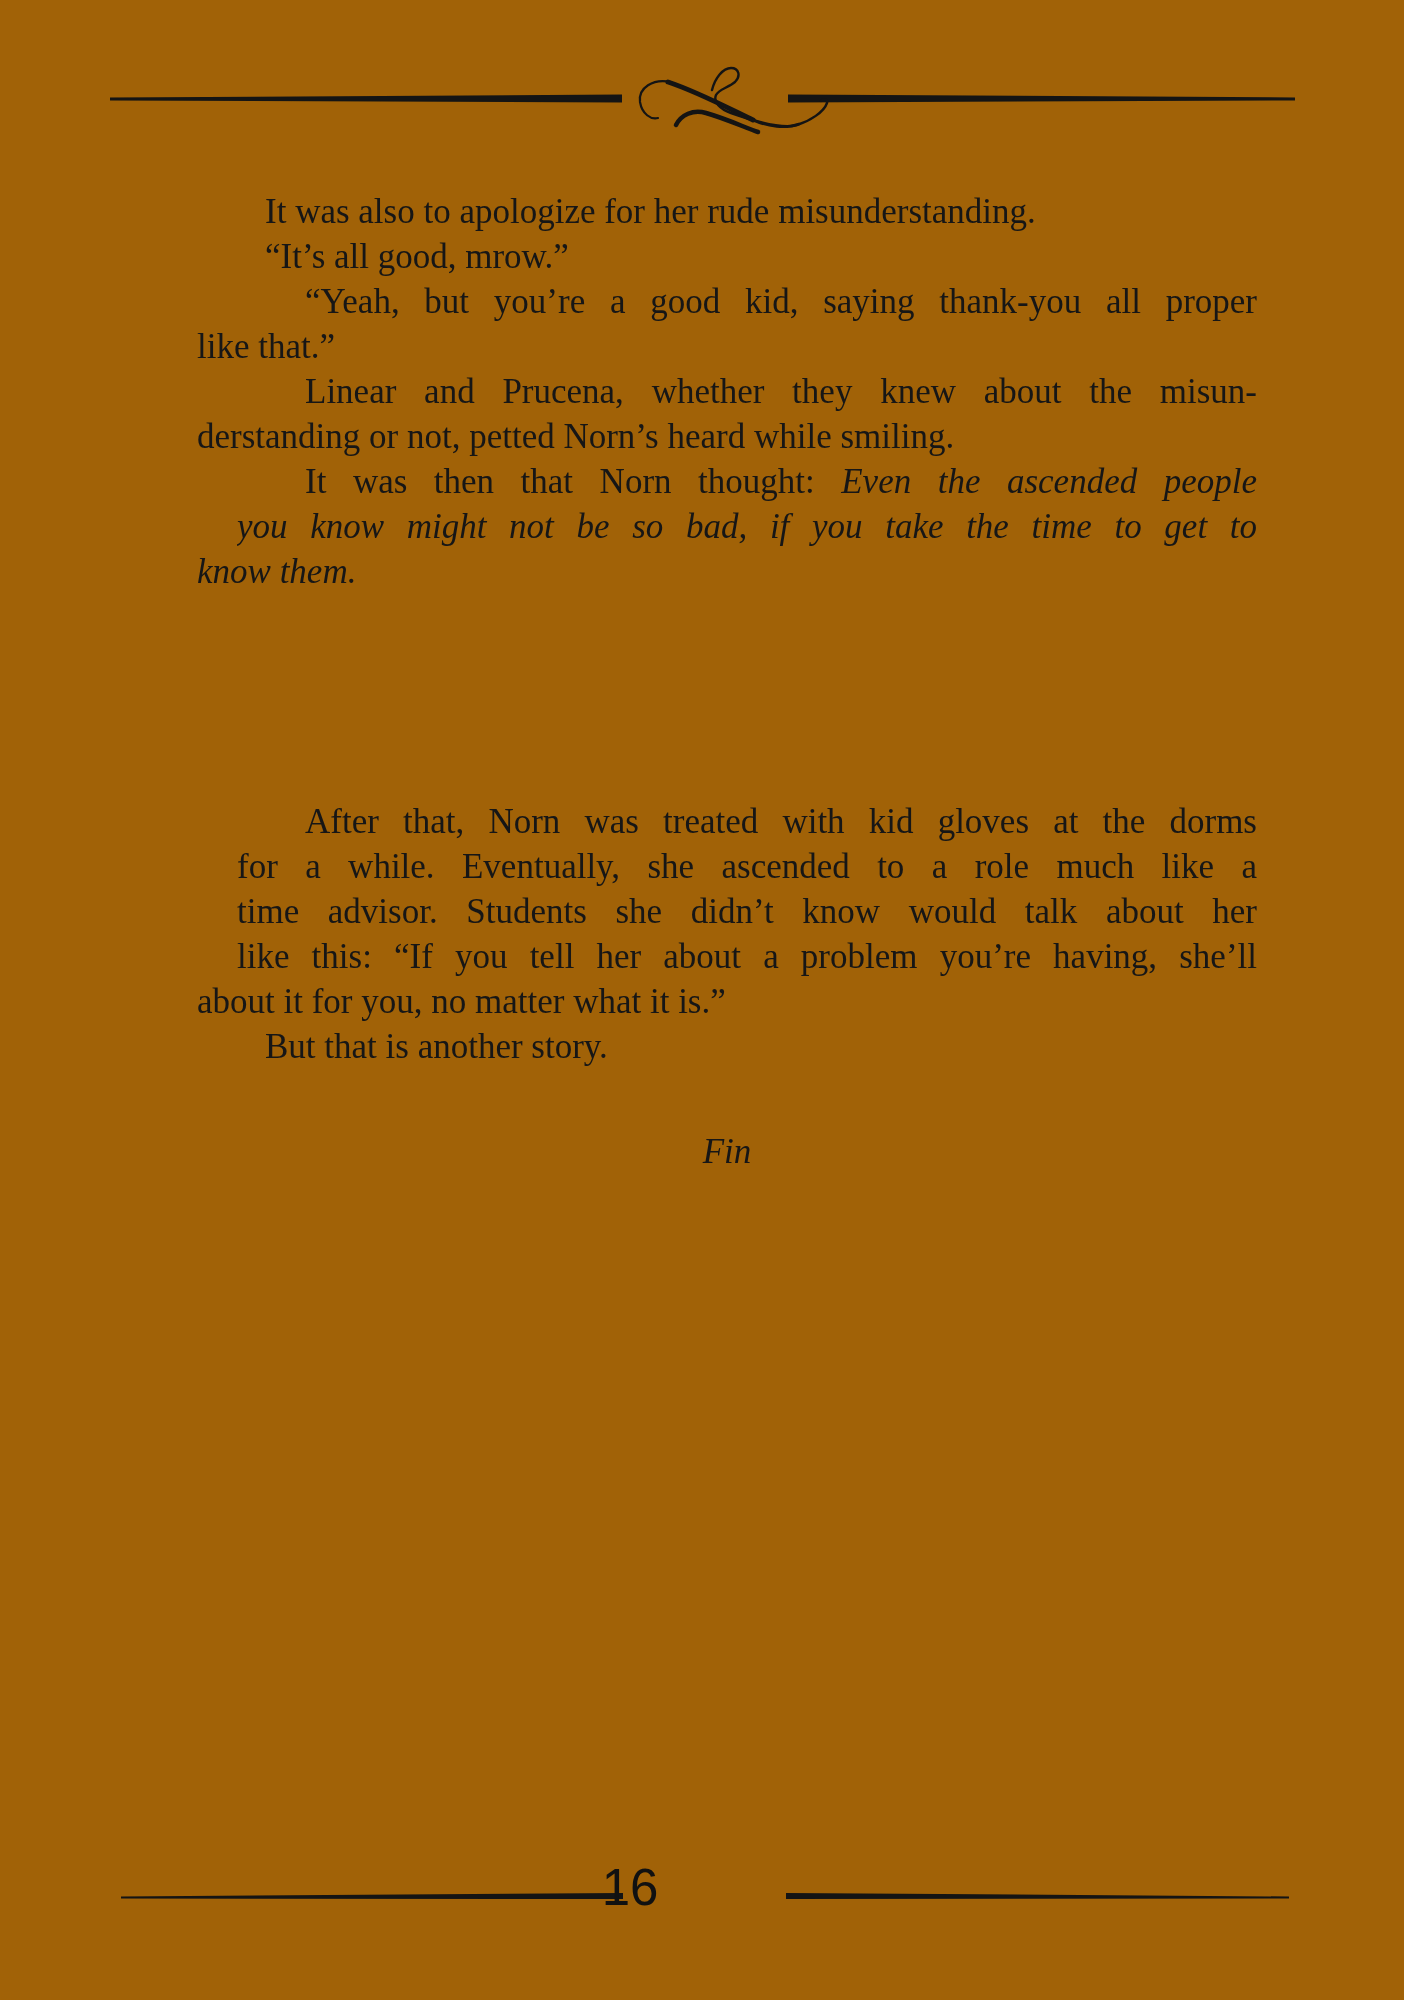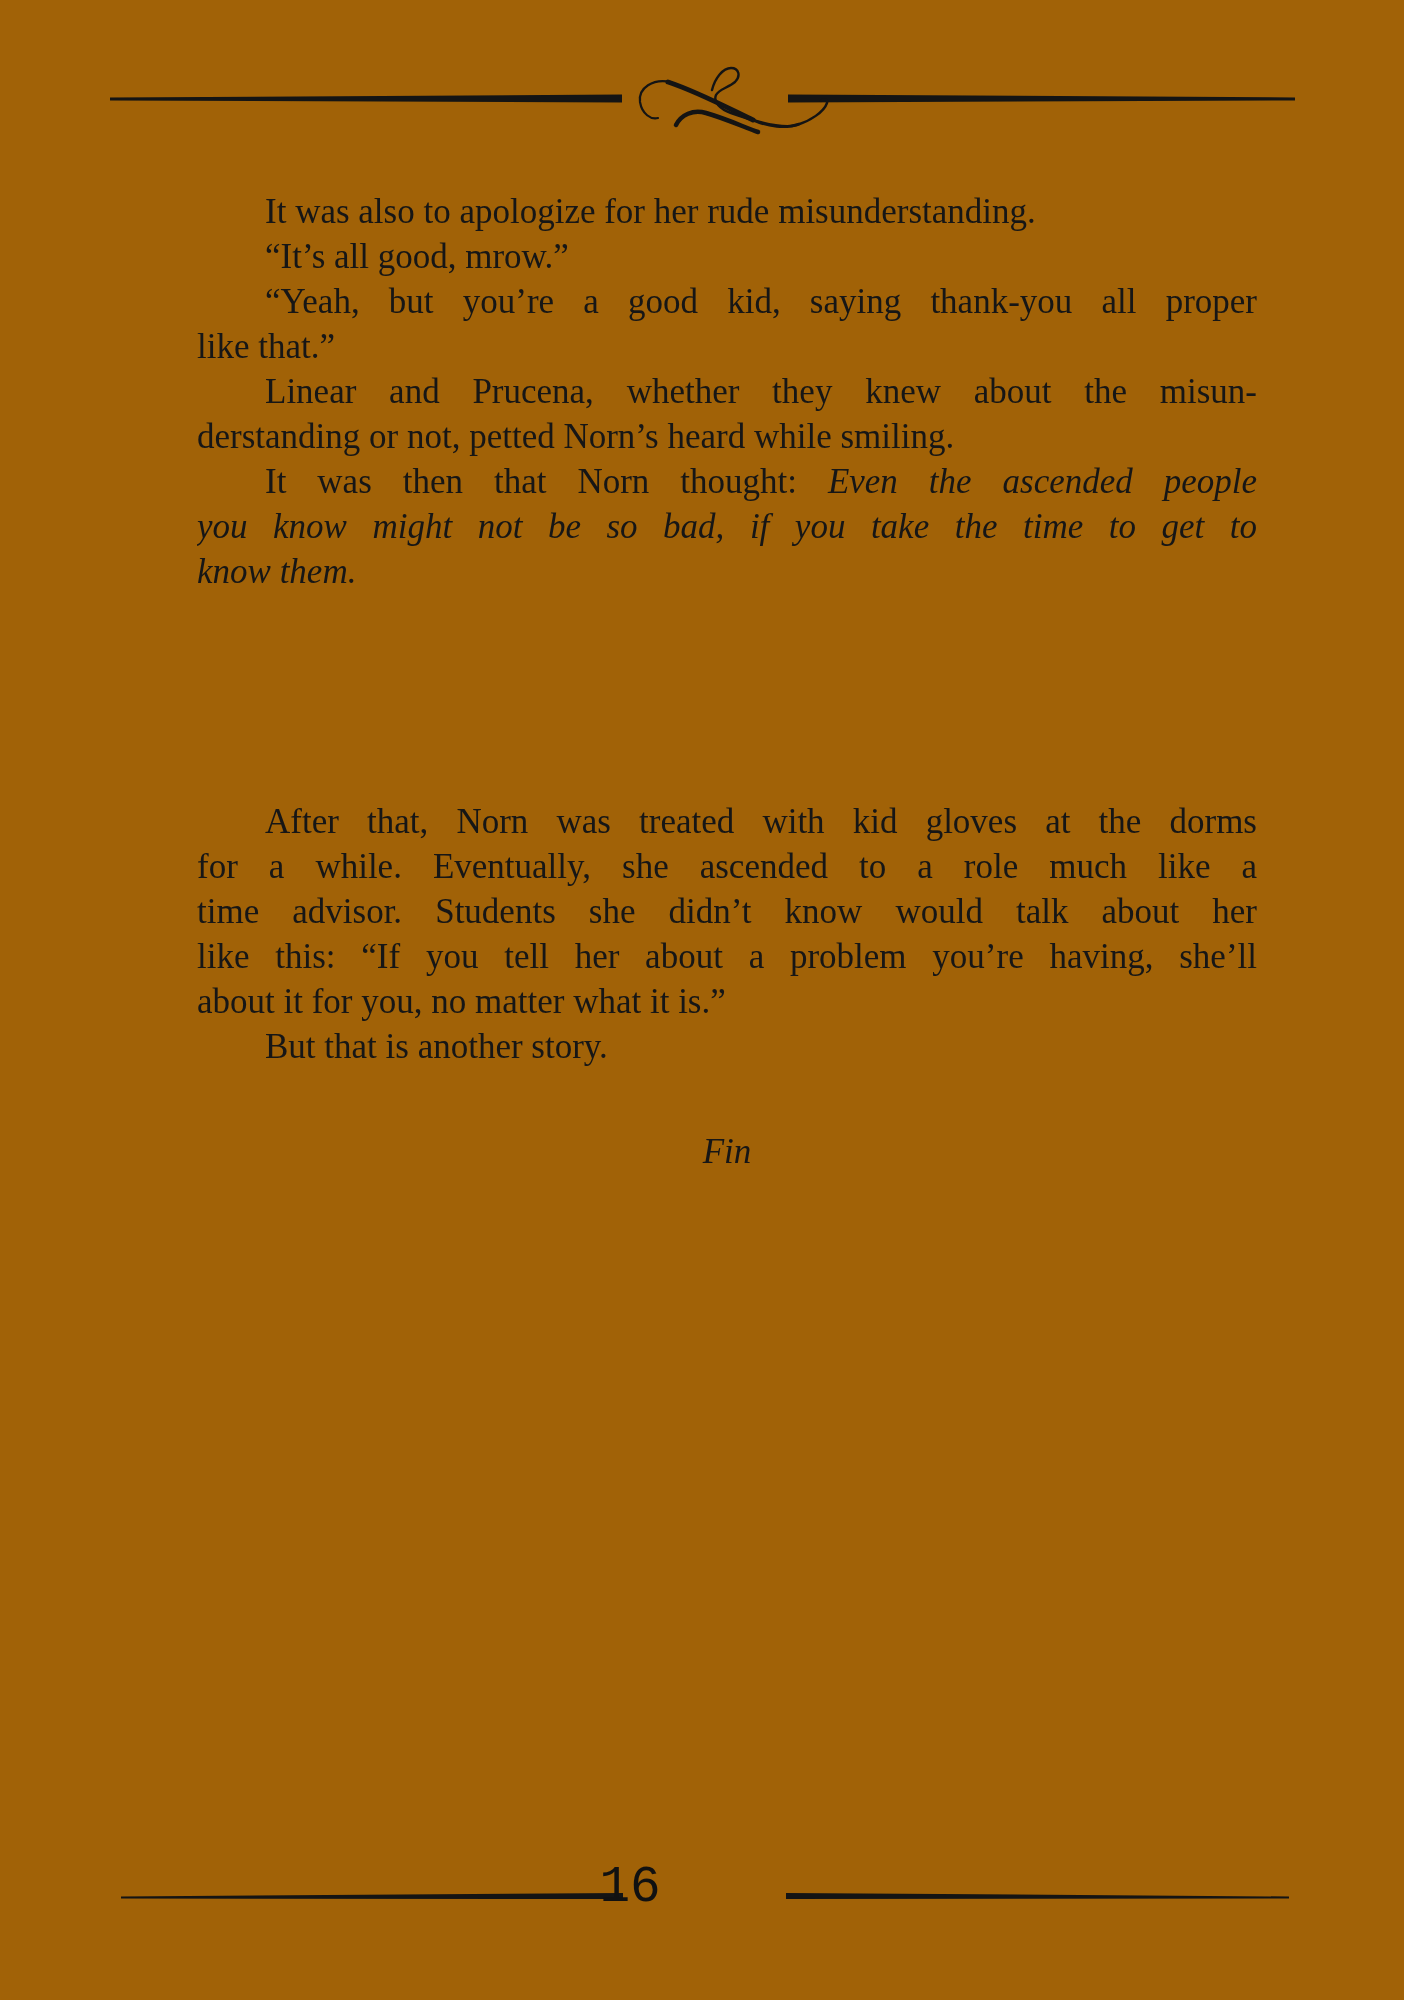--- a/index.html
+++ b/index.html
@@ -34,40 +34,41 @@
     text-rendering: optimizeLegibility;
   }
   .line {
     height: 45px;
     overflow: hidden;
   }
   .indent { text-indent: 68px; }
   .j {
     text-align: justify;
     text-justify: inter-word;
+    margin-left: 40px;
   }
   
   .j::after {
     content: "";
     display: inline-block;
     width: 100%;
     height: 0;
   }
   .it { font-style: italic; }
   .center { text-align: center; }
   .spacer-scene { height: 205px; }
   .spacer-fin  { height: 60px; }
 
   .page-number {
     position: absolute;
     left: 0;
     top: 1862px;
     width: 1260px;
     text-align: center;
-    font-family: Liberation Mono, monospace;
+    font-family: Liberation Sans, sans-serif;
     font-size: 51px;
     line-height: 52px;
     color: #111111;
   }
   .ink { fill: #141414; }
   .stroke {
     fill: none;
     stroke: #141414;
     stroke-linecap: round;
   }

